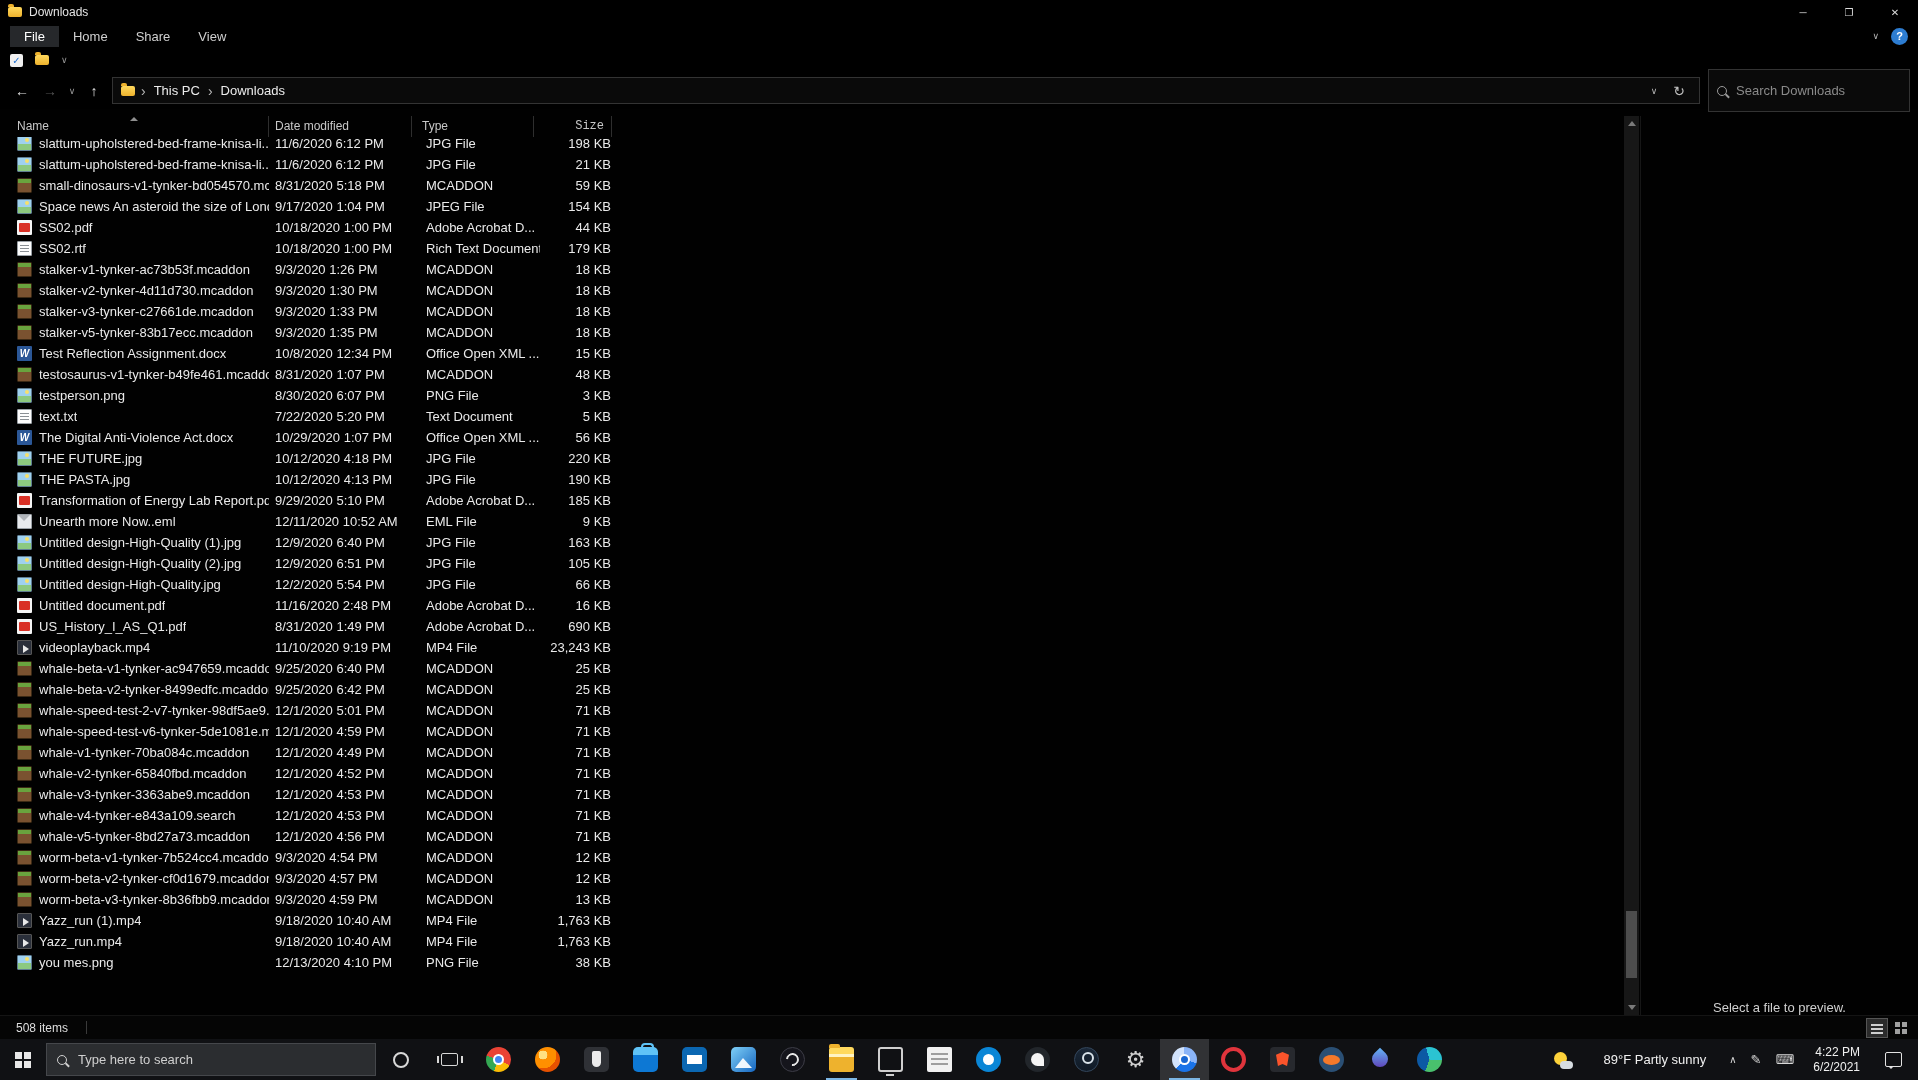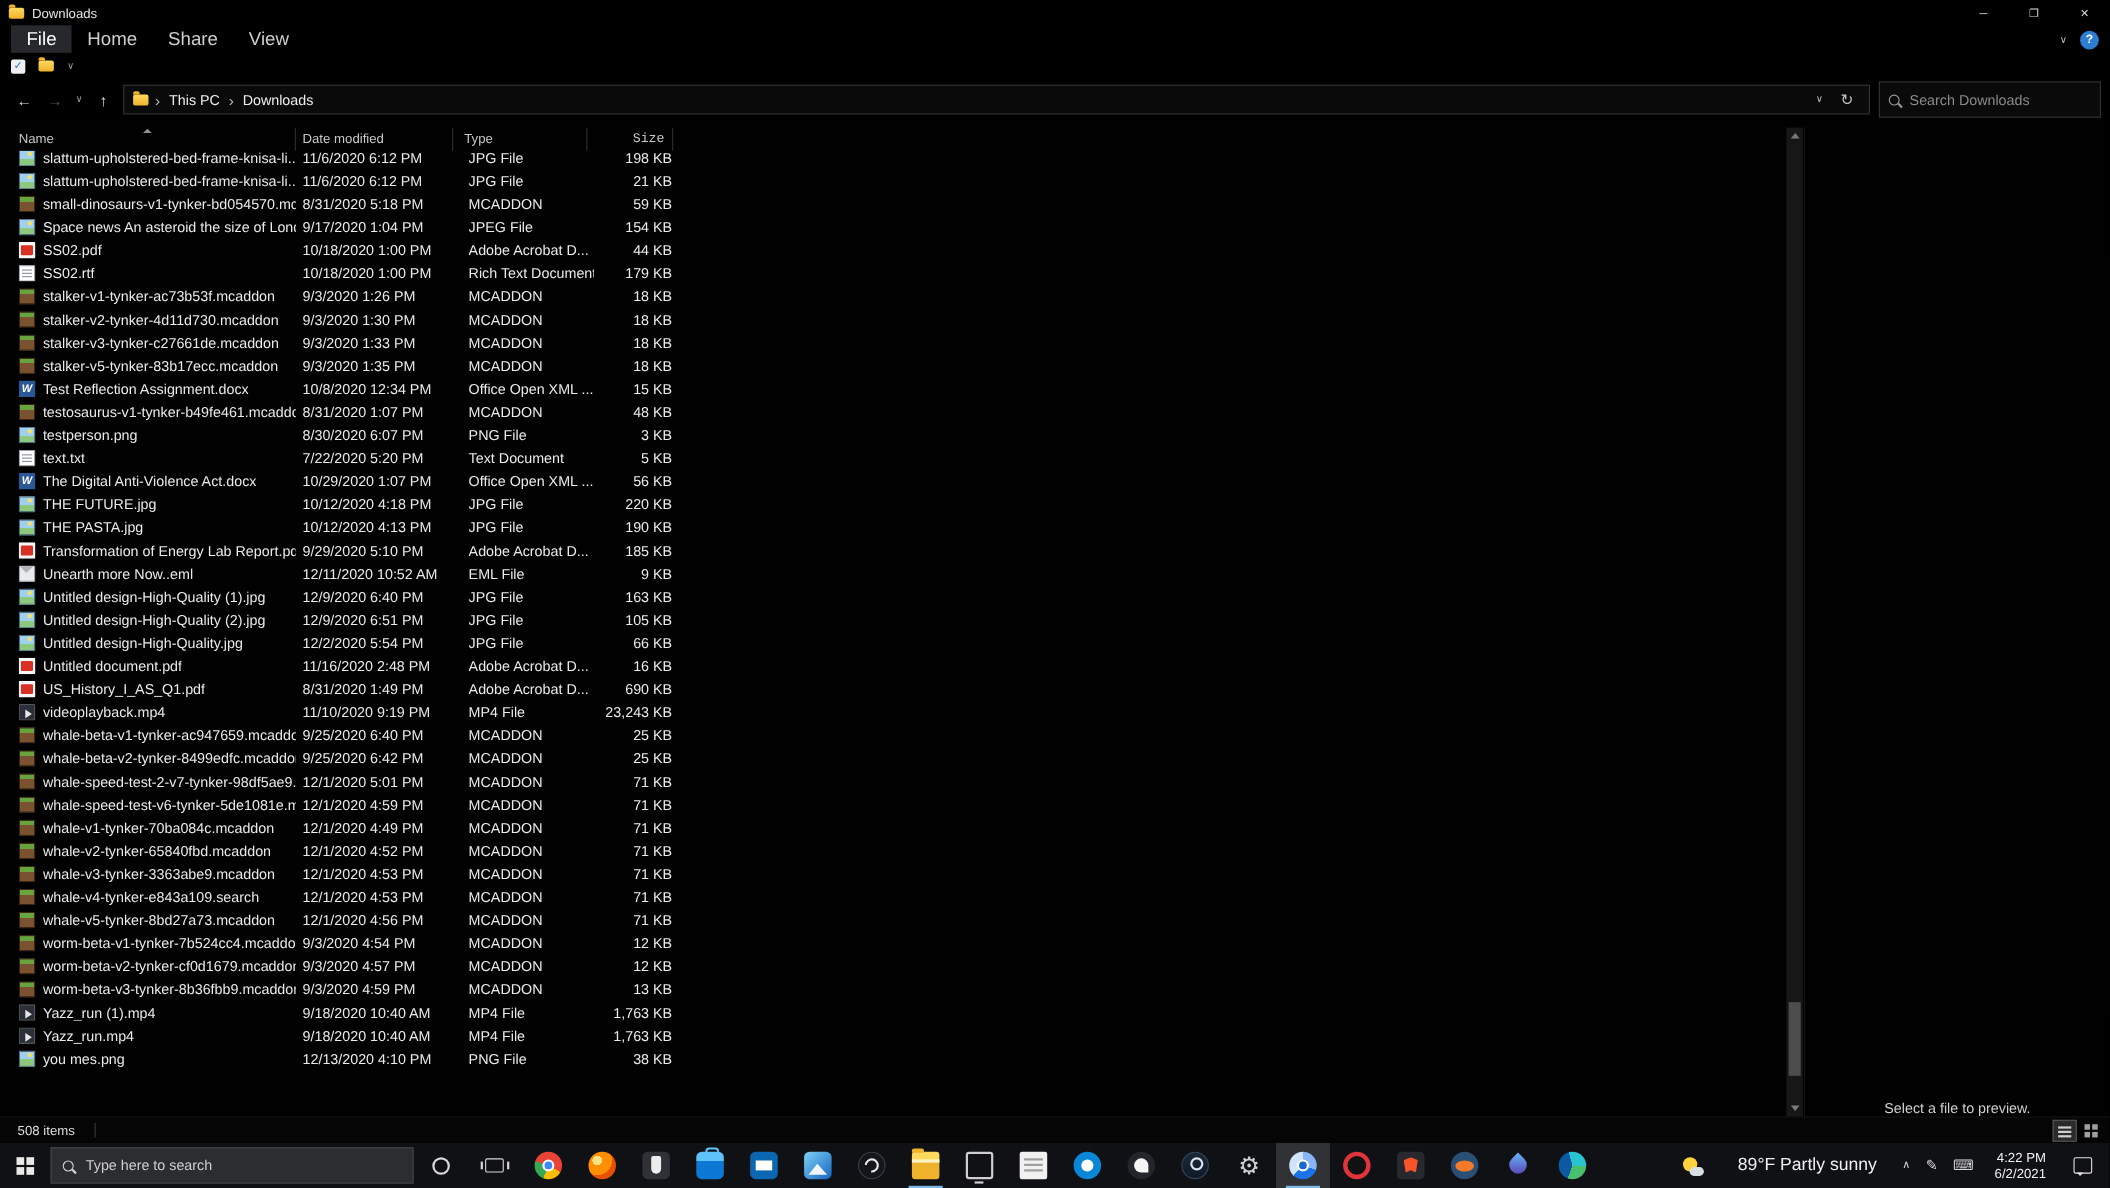--- a/index.html
+++ b/index.html
@@ -9,21 +9,21 @@
   
   .titlebar{position:absolute;top:0;left:0;right:0;height:24px;background:#000;display:flex;align-items:center;padding-left:8px;}
   .titlebar .title{font-size:12px;color:#e3e3e3;margin-left:7px;}
   .tb-spacer{flex:1;}
   .wc{width:46px;height:24px;display:flex;align-items:center;justify-content:center;font-size:10px;color:#dcdcdc;cursor:default;}
   .mini-folder{width:14px;height:10px;background:linear-gradient(180deg,#ffd95e,#eeb22d);border-radius:2px;position:relative;display:inline-block;}
   .mini-folder::before{content:"";position:absolute;top:-3px;left:0;width:6px;height:3px;background:#eeb22d;border-radius:2px 2px 0 0;}
 
   
   .menubar{position:absolute;top:24px;left:0;right:0;height:24px;background:#000;display:flex;align-items:center;padding-left:10px;}
-  .rtab{font-size:17px;color:#cfcfcf;padding:3px 14px;cursor:default;}
+  .rtab{font-size:13px;color:#cfcfcf;padding:3px 14px;cursor:default;}
   .rtab.active{background:#26282b;color:#fff;}
   .menu-spacer{flex:1;}
   .ribbon-chevron{font-size:9px;color:#b9b9b9;padding:0 12px;}
   .help-badge{width:17px;height:17px;border-radius:50%;background:#2d7dd2;margin-right:10px;}
   .help-badge::after{content:"?";color:#fff;font-size:11px;line-height:17px;display:block;text-align:center;font-weight:bold;}
 
   
   .quickbar{position:absolute;top:48px;left:0;right:0;height:24px;background:#000;display:flex;align-items:center;gap:12px;padding-left:10px;}
   .qa-check{width:13px;height:13px;background:#f0f0f0;border-radius:2px;position:relative;}
   .qa-check::after{content:"✓";position:absolute;inset:0;color:#1f6fd0;font-size:10px;line-height:13px;text-align:center;}
@@ -38,21 +38,21 @@
   .navbtn.small{width:16px;font-size:9px;color:#9a9a9a;}
   .addrbox{flex:1;height:27px;margin:0 8px 0 4px;background:#0a0a0a;border:1px solid #333;display:flex;align-items:center;padding:0 8px;}
   .crumb-sep{color:#b9b9b9;font-size:14px;padding:0 6px;}
   .crumb-sep::after{content:"›";}
   .crumb{font-size:13px;color:#ececec;padding:0 2px;cursor:default;}
   .addr-spacer{flex:1;}
   .g-chevdown{font-size:9px;color:#b9b9b9;padding:0 10px;}
   .g-chevdown::after{content:"∨";}
   .g-refresh{font-size:14px;color:#c0c0c0;padding:0 6px;}
   .g-refresh::after{content:"↻";}
-  .searchbox{width:202px;height:33px;background:#0a0a0a;border:1px solid #333;display:flex;align-items:center;padding:0 8px;gap:7px;}
+  .searchbox{width:202px;height:43px;background:#0a0a0a;border:1px solid #333;display:flex;align-items:center;padding:0 8px;gap:7px;}
   .mag{width:10px;height:10px;border:1.5px solid #9a9a9a;border-radius:50%;position:relative;flex:none;}
   .mag::after{content:"";position:absolute;width:5px;height:1.5px;background:#9a9a9a;transform:rotate(45deg);right:-4px;bottom:-2px;}
   .mag.light{border-color:#d0d0d0;}
   .mag.light::after{background:#d0d0d0;}
   .searchbox input,.tb-search input{background:transparent;border:none;outline:none;color:#e8e8e8;font-size:13px;width:100%;}
   .searchbox input::placeholder{color:#8a8a8a;}
   .tb-search input::placeholder{color:#cfcfcf;}
 
   
   .colheaders{position:absolute;top:116px;left:0;width:1624px;height:21px;display:flex;align-items:center;padding-left:17px;font-size:12px;color:#c8c8c8;}
@@ -168,21 +168,21 @@
   .ai-blender{border-radius:50%;background:#2a4f74;}
   .ai-blender::after{content:"";position:absolute;left:4px;top:8px;width:17px;height:10px;background:#f5792a;border-radius:50%;}
   .ai-paint-3d::after{content:"";position:absolute;left:4px;top:4px;width:16px;height:16px;background:linear-gradient(135deg,#64b5f6,#5e35b1);border-radius:0 50% 50% 50%;transform:rotate(45deg);}
   .ai-edge{border-radius:50%;background:conic-gradient(from 200deg,#0c59a4 0 40%,#2bc3d2 40% 70%,#49c06d 70% 100%);}
 
   
   .tray{display:flex;align-items:center;height:41px;padding-right:6px;gap:4px;}
   .wx{width:18px;height:18px;position:relative;margin-right:7px;}
   .wx::before{content:"";position:absolute;left:1px;top:1px;width:13px;height:13px;border-radius:50%;background:#fdd23a;}
   .wx::after{content:"";position:absolute;right:-2px;bottom:0;width:13px;height:8px;background:#d7dde2;border-radius:5px;}
-  .wx-label{font-size:16px;color:#f0f0f0;margin-right:14px;white-space:nowrap;margin-left:22px;}
+  .wx-label{font-size:13px;color:#f0f0f0;margin-right:14px;white-space:nowrap;margin-left:22px;}
   .tray-glyph{color:#d8d8d8;font-size:13px;padding:0 5px;}
   .g-chev{font-size:10px;}
   .g-chev::after{content:"∧";}
   .g-pen::after{content:"✎";}
   .g-kb::after{content:"⌨";}
   .clock{text-align:right;font-size:12px;line-height:15px;color:#f0f0f0;padding:0 10px;}
   .ac-wrap{width:38px;height:41px;display:flex;align-items:center;justify-content:center;}
   .ac{width:17px;height:15px;border:1.5px solid #e3e3e3;border-radius:2px;position:relative;}
   .ac::after{content:"";position:absolute;left:2px;bottom:-6px;width:0;height:0;border:3px solid transparent;border-top-color:#e3e3e3;}
 </style>

